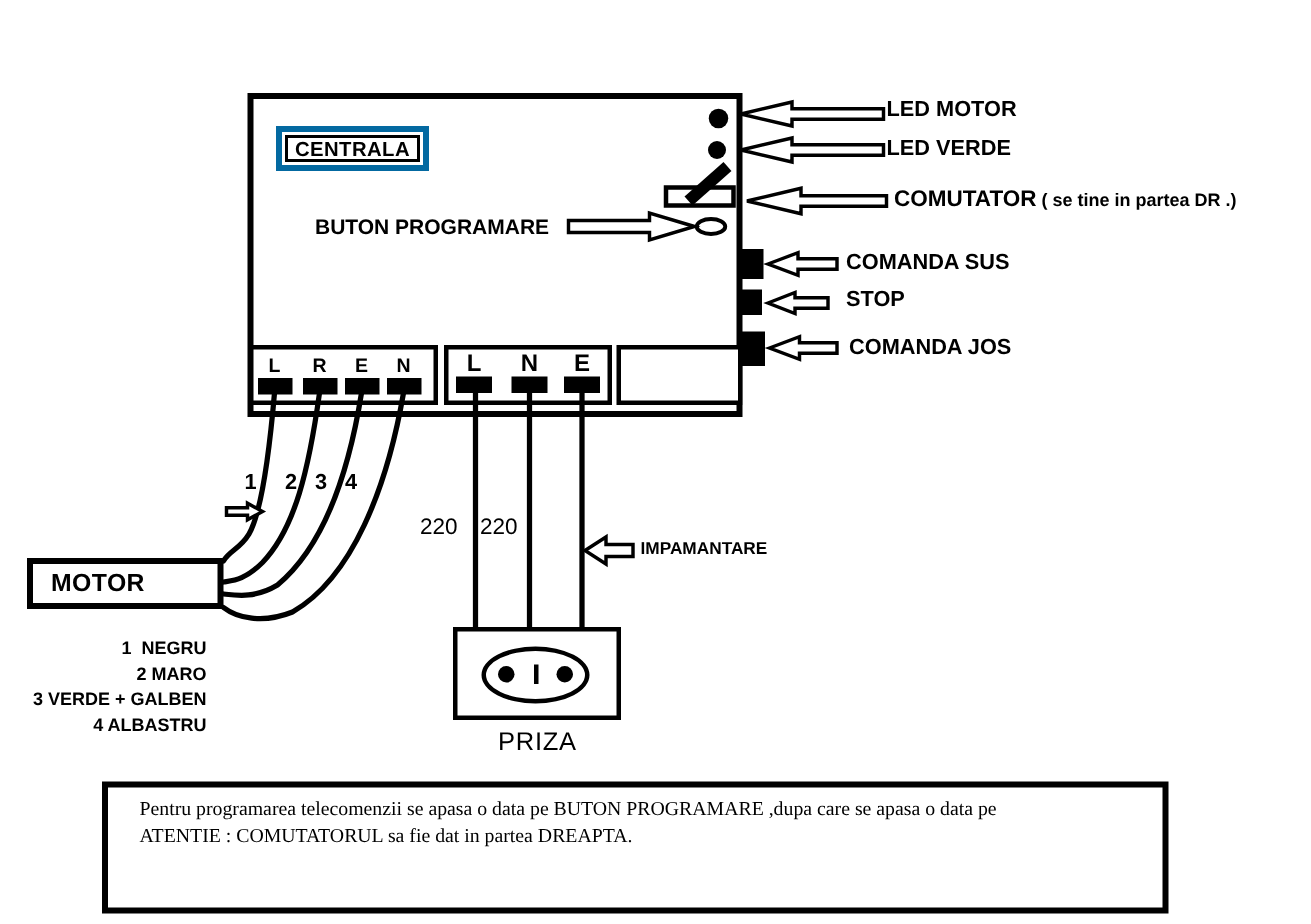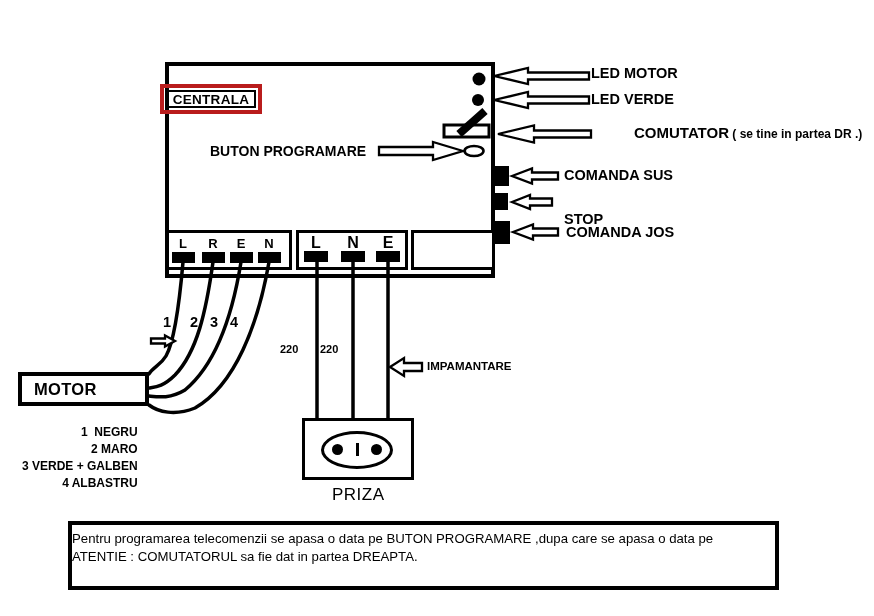--- a/index.html
+++ b/index.html
@@ -3,21 +3,21 @@
 <meta charset="utf-8">
 <style>
   html,body{margin:0;padding:0;background:#fff;}
   .canvas{position:relative;width:874px;height:616px;background:#fff;overflow:hidden;
           font-family:"Liberation Sans","DejaVu Sans",sans-serif;color:#000;}
   .abs{position:absolute;}
   .pre{white-space:pre;}
   .title{left:204px;top:10px;font-size:15px;font-weight:bold;letter-spacing:.2px;}
   
   .main-box{left:165px;top:62px;width:330px;height:216px;border:4px solid #000;box-sizing:border-box;}
-  .centrala-outer{left:160px;top:84px;width:102px;height:30px;border:4px solid #b91c1c;box-sizing:border-box;padding:2px;}
+  .centrala-outer{left:184px;top:84px;width:102px;height:30px;border:4px solid #0369a1;box-sizing:border-box;padding:2px;}
   .centrala-inner{border:2px solid #000;height:100%;box-sizing:border-box;display:flex;align-items:center;justify-content:center;
                   font-size:13.5px;font-weight:bold;letter-spacing:.3px;}
   .buton-label{left:210px;top:143px;font-size:14px;font-weight:bold;}
   
   .tblock{border:3px solid #000;box-sizing:border-box;background:#fff;}
   .tblock-a{left:166px;top:230px;width:126px;height:40px;}
   .tblock-b{left:296px;top:230px;width:112px;height:40px;}
   .tblock-c{left:411px;top:230px;width:84px;height:40px;}
   .tletter{position:absolute;width:20px;text-align:center;font-weight:bold;}
   .tletter-a{top:3px;font-size:13px;}
@@ -27,42 +27,42 @@
   .pad-b{width:24px;height:11px;top:18px;}
   
   .sq{background:#000;}
   .sq-sus{left:493px;top:166px;width:16px;height:20px;}
   .sq-stop{left:494px;top:193px;width:14px;height:17px;}
   .sq-jos{left:494px;top:221px;width:16px;height:23px;}
   
   .lbl{font-size:14.5px;font-weight:bold;white-space:nowrap;}
   .lbl-rosu{left:591px;top:65px;}
   .lbl-verde{left:591px;top:91px;}
-  .lbl-comutator{left:596px;top:124px;font-size:15px;margin-left:38px;}
+  .lbl-comutator{left:596px;top:124px;font-size:15px;}
   .lbl-comutator .note{font-size:12px;}
   .lbl-sus{left:564px;top:167px;}
-  .lbl-stop{left:564px;top:211px;}
+  .lbl-stop{left:564px;top:192px;}
   .lbl-jos{left:566px;top:224px;}
   .lbl-imp{left:427px;top:360px;font-size:11.5px;font-weight:bold;}
   
   .wnum{font-size:14.5px;font-weight:bold;}
-  .volt{font-size:11px;font-weight:bold;}
+  .volt{font-size:15px;font-weight:normal;}
   
   .motor-box{left:18px;top:372px;width:131px;height:34px;border:4px solid #000;box-sizing:border-box;
              display:flex;align-items:center;padding-left:12px;font-size:16.5px;font-weight:bold;letter-spacing:.3px;}
   .legend{left:22px;top:424px;font-size:12px;font-weight:bold;line-height:17px;text-align:right;}
   
   .priza-box{left:302px;top:418px;width:112px;height:62px;border:3.5px solid #000;box-sizing:border-box;}
   .priza-ellipse{left:321px;top:431px;width:72px;height:38px;border:3px solid #000;border-radius:50%;box-sizing:border-box;}
   .priza-hole{width:11px;height:11px;border-radius:50%;background:#000;}
   .priza-pin{left:356px;top:443px;width:2.5px;height:13px;background:#000;}
   .lbl-priza{left:332px;top:485px;font-size:17px;font-weight:normal;letter-spacing:.5px;}
   
-  .note-box{left:68px;top:521px;width:711px;height:69px;border:4px solid #000;box-sizing:border-box;
-            padding:5px 0;font-size:13.2px;line-height:17.5px;}
+  .note-box{left:68px;top:521px;width:711px;height:88px;border:4px solid #000;box-sizing:border-box;
+            padding:5px 21px;font-size:13.2px;line-height:17.5px;font-family:Liberation Serif, serif;}
   svg.overlay{position:absolute;left:0;top:0;pointer-events:none;}
 </style>
 </head>
 <body>
 
 <div class="canvas">
 
 
   <div class="abs main-box"></div>
 

